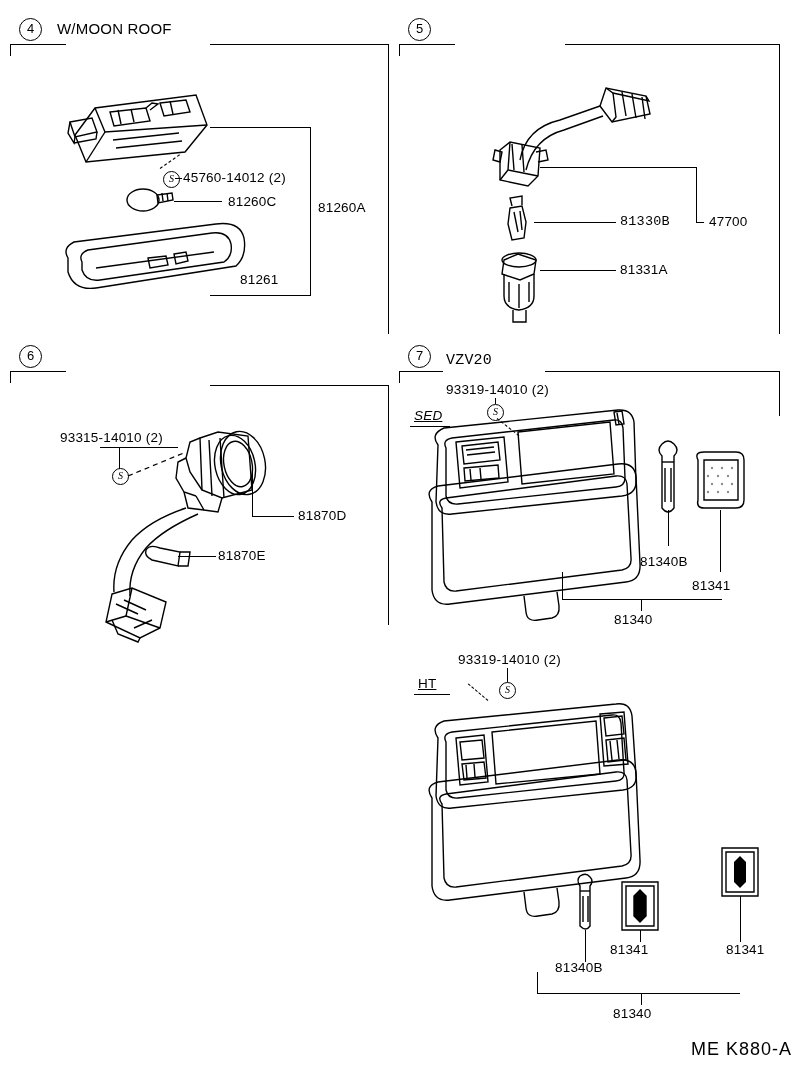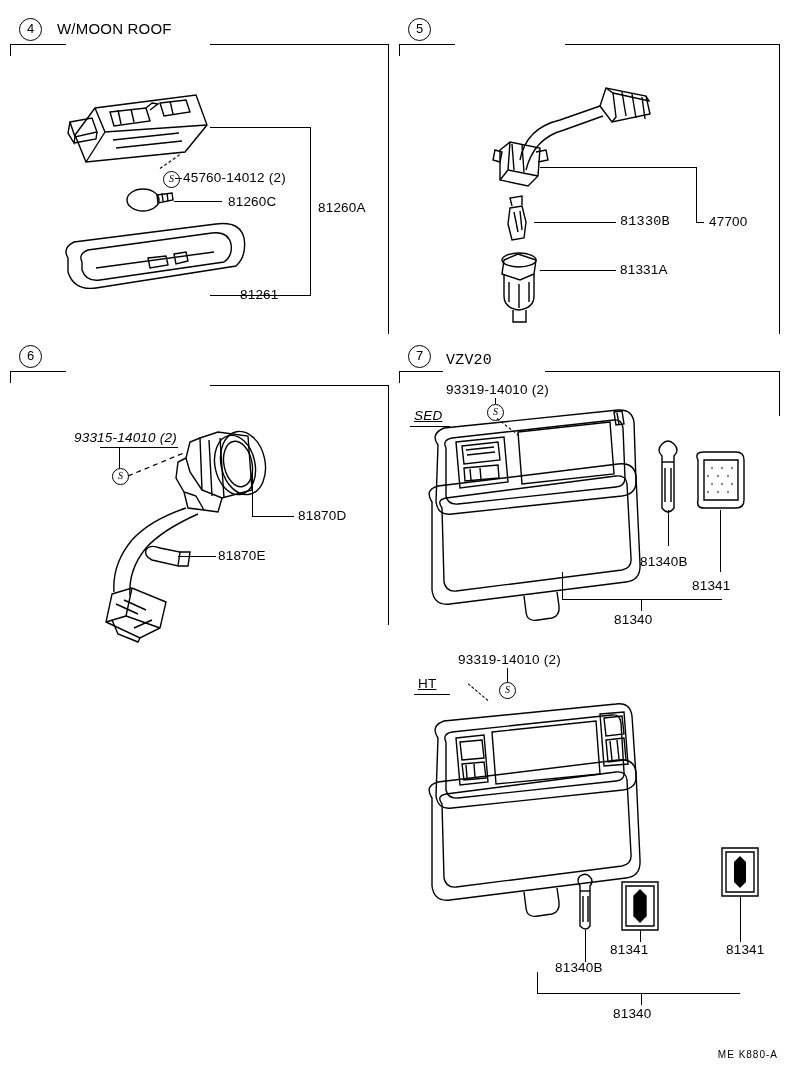--- a/index.html
+++ b/index.html
@@ -68,23 +68,23 @@
     position: absolute;
     height: 0;
     border-top: 1.2px dashed #000;
   }
   svg {
     position: absolute;
     overflow: visible;
   }
   .sheetcode {
     position: absolute;
-    right: 22px;
+    right: 8px;
     bottom: 18px;
-    font-size: 10px;
+    font-size: 18px;
     letter-spacing: 1px;
   }
 </style>
 </head>
 <body>
 
 <div id="page">
 
   <div class="circnum" style="left:19px; top:18px;">4</div>
   <div class="lbl big" style="left:57px; top:20px;">W/MOON ROOF</div>
@@ -152,21 +152,21 @@
   <div class="vline" style="left:310px; top:127px; height:168px;"></div>
   <div class="hline" style="left:210px; top:295px; width:101px;"></div>
   <div class="hline" style="left:174px; top:201px; width:48px;"></div>
   <div class="hline" style="left:175px; top:178px; width:7px;"></div>
   <div class="dash" style="left:160px; top:168px; width:24px; transform:rotate(-35deg); transform-origin:left center;"></div>
 
   <div class="sbadge" style="left:163px; top:171px;">S</div>
   <div class="lbl" style="left:183px; top:170px;">45760-14012 (2)</div>
   <div class="lbl" style="left:228px; top:194px;">81260C</div>
   <div class="lbl" style="left:318px; top:200px;">81260A</div>
-  <div class="lbl" style="left:240px; top:287px;">81261</div>
+  <div class="lbl" style="left:240px; top:272px;">81261</div>
 
   <svg style="left:400px; top:60px; width:400px; height:280px;">
 
     <g fill="none" stroke="#000" stroke-width="1.4">
       <path d="M120,100 Q126,68 160,60 L200,46"></path>
       <path d="M126,110 Q134,78 164,70 L203,56"></path>
 
       <path d="M200,46 L206,28 L246,36 L250,54 L212,62 Z"></path>
       <path d="M206,28 L213,33 L249,41 L246,36"></path>
       <path d="M213,33 L216,57 L212,62"></path>
@@ -231,21 +231,21 @@
       <path d="M160,168 Q150,164 146,170 Q144,176 152,180 L178,186 L180,172 Z"></path>
       <path d="M178,186 L188,186 L190,172 L180,172"></path>
     </g>
 
     <g stroke="#000" stroke-width="1.2" fill="none" stroke-dasharray="5,4">
       <path d="M128,96 L186,72"></path>
     </g>
   </svg>
 
   <div class="sbadge" style="left:112px; top:468px;">S</div>
-  <div class="lbl" style="left:74px; top:430px;font-style:italic;">93315-14010 (2)</div>
+  <div class="lbl" style="left:60px; top:430px;">93315-14010 (2)</div>
   <div class="hline" style="left:100px; top:447px; width:78px;"></div>
   <div class="vline" style="left:119px; top:447px; height:22px;"></div>
 
   <div class="hline" style="left:252px; top:516px; width:42px;"></div>
   <div class="vline" style="left:252px; top:470px; height:47px;"></div>
   <div class="lbl" style="left:298px; top:508px;">81870D</div>
 
   <div class="hline" style="left:178px; top:556px; width:38px;"></div>
   <div class="lbl" style="left:218px; top:548px;">81870E</div>
 

